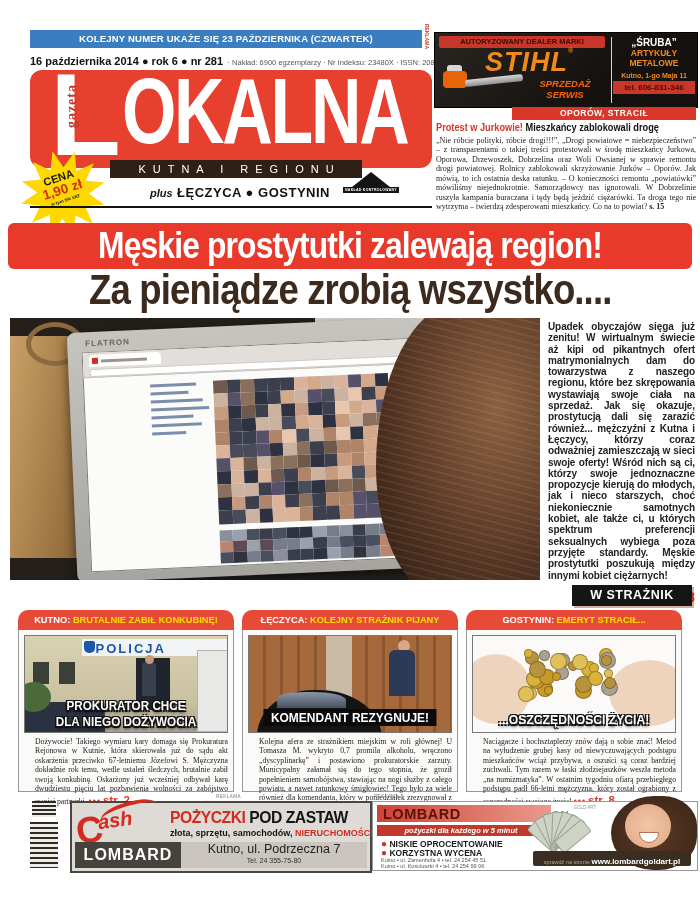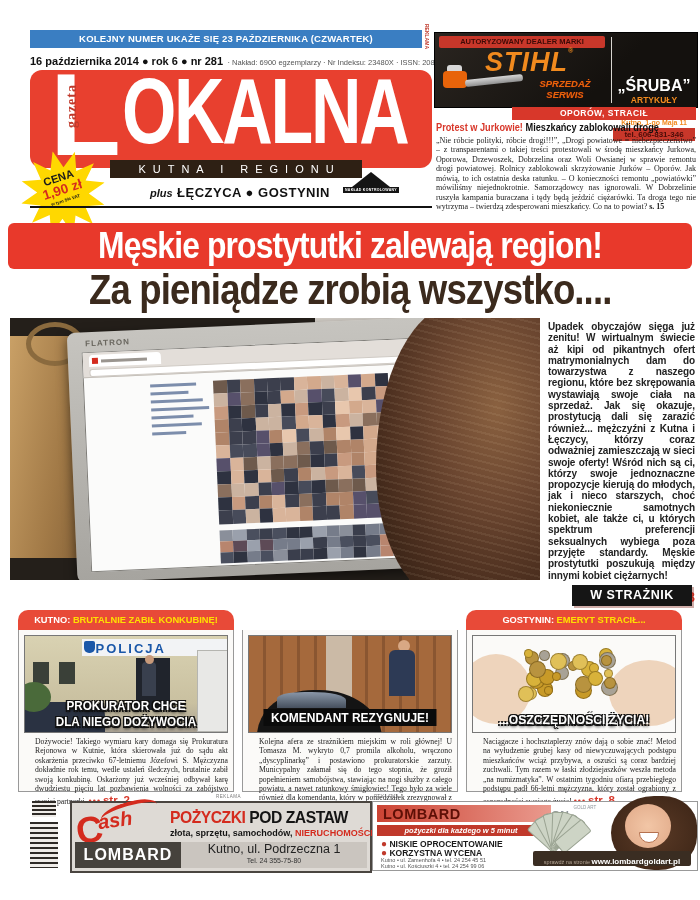--- a/index.html
+++ b/index.html
@@ -44,21 +44,21 @@
   .stihl-brand{left:50px;top:14px;font-size:27px;font-weight:900;font-style:italic;color:#f18a1e;letter-spacing:1px;}
   .stihl-reg{font-size:7px;vertical-align:top;}
   .saw-motor{left:8px;top:38px;width:24px;height:17px;background:#e8640a;border-radius:4px;}
   .saw-grip{left:12px;top:32px;width:15px;height:8px;background:#d8d8d8;border-radius:3px;}
   .saw-blade{left:30px;top:44px;width:58px;height:7px;background:linear-gradient(#d6d6d6,#8f8f8f);
     border-radius:3px;transform:rotate(-6deg);}
   .stihl-ss{left:88px;top:46px;width:84px;text-align:center;color:#e8640a;font-weight:900;
     font-style:italic;font-size:9.5px;line-height:1.15;text-shadow:0 0 1px #7a1510;}
   .stihl-div{left:176px;top:4px;width:1px;height:66px;background:#d8d5d0;}
   .stihl-right{left:178px;top:4px;width:82px;text-align:center;}
-  .sruba{color:#fff;font-weight:bold;font-size:16px;margin-top:40px;}
+  .sruba{color:#fff;font-weight:bold;font-size:10px;}
   .sruba-sub{color:#f18a1e;font-weight:900;font-size:8.5px;line-height:1.15;margin-top:1px;}
   .sruba-addr{color:#f18a1e;font-weight:bold;font-size:7px;margin-top:3px;}
   .sruba-tel{background:#c8372a;color:#4a0c08;font-weight:900;font-size:8px;margin-top:2px;padding:2px 0;}
   
   .oporow-tag{left:512px;top:107px;width:184px;height:13px;background:#d8372a;color:#fff;
     font-weight:900;font-size:8.5px;text-align:center;line-height:13px;letter-spacing:.5px;}
   .jurkow-head{left:436px;top:121px;width:262px;white-space:nowrap;transform:scaleX(.8);
     transform-origin:left center;font-size:11.5px;font-weight:900;}
   .jh-red{color:#d8372a;} .jh-black{color:#111;}
   .jurkow-body{left:436px;top:136px;width:260px;height:78px;font-family:"Liberation Serif",serif;
@@ -522,20 +522,23 @@
           <div class="outline-txt">DLA NIEGO DOŻYWOCIA</div>
         </div>
       </div>
       <div class="nbox-body">
         <span>Dożywocie! Takiego wymiaru kary domaga się Prokuratura Rejonowa w Kutnie, która skierowała już do sądu akt oskarżenia przeciwko 67-letniemu Józefowi S. Mężczyzna dokładnie rok temu, wedle ustaleń śledczych, brutalnie zabił swoją konkubinę. Oskarżony już wcześniej odbywał karę dwudziestu pięciu lat pozbawienia wolności za zabójstwo swojej partnerki. </span><span class="ref-dots">•••</span> <span class="ref-str">str. 2</span>
       </div>
     </div>
   </div>
 
   <div class="abs nbox" style="left:242px">
+    <div class="nbox-head">
+      <span class="nb-city">ŁĘCZYCA: </span><span class="nb-tag">KOLEJNY STRAŻNIK PIJANY</span>
+    </div>
     <div class="nbox-card">
       <div class="nbox-photo">
         <div class="b2-bg"></div>
         <div class="b2-pillar"></div>
         <div class="b2-ghead"></div>
         <div class="b2-guard"></div>
         <div class="b2-car"></div>
         <div class="b2-wind"></div>
         <div class="b2-txt">
           <span>KOMENDANT REZYGNUJE!</span>
@@ -608,21 +611,21 @@
     </div>
     <div class="cash-l1">
       <span class="cl1-red">POŻYCZKI</span><span class="cl1-blk"> POD ZASTAW</span>
     </div>
     <div class="cash-l2">
       <span>złota, sprzętu, samochodów, </span><span class="cl2-red">NIERUCHOMOŚCI</span>
     </div>
     <div class="cash-bottom">
       <div class="lmb">LOMBARD</div>
       <div class="lmb-addr">
-        <div class="lmb-a1">Kutno, ul. Podrzeczna 1</div>
+        <div class="lmb-a1">Kutno, ul. Podrzeczna 7</div>
         <div class="lmb-a2">Tel. 24 355-75-80</div>
       </div>
     </div>
   </div>
 
   <div class="abs goldart">
     <div class="ga-head">
       <span>LOMBARD</span>
     </div>
     <div class="ga-logo">

